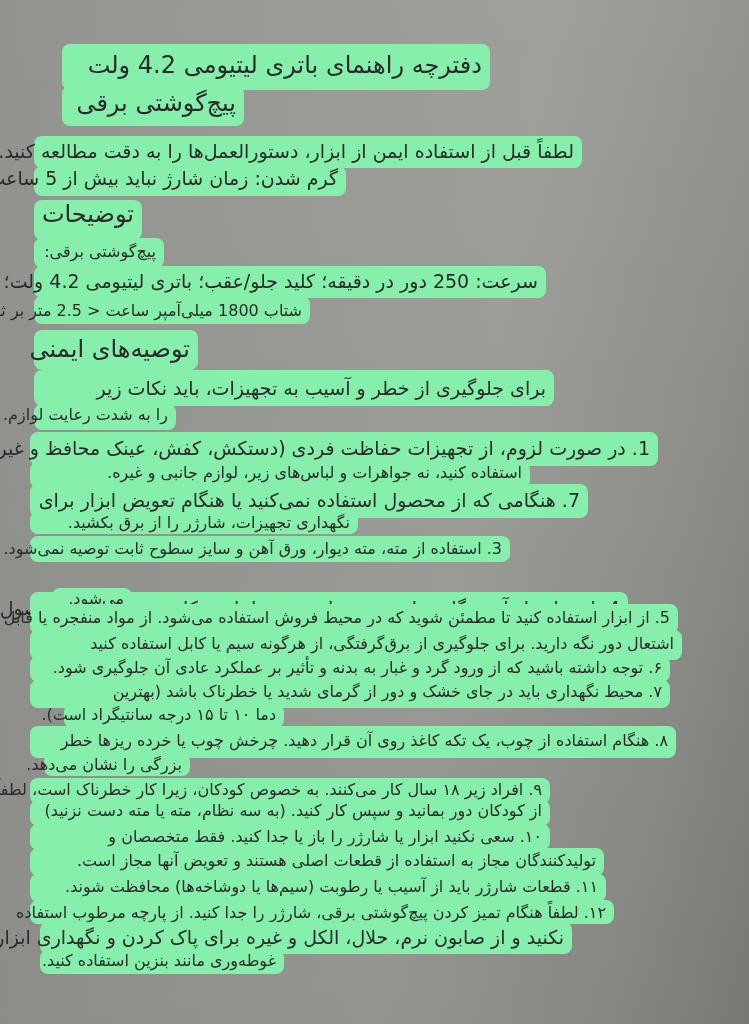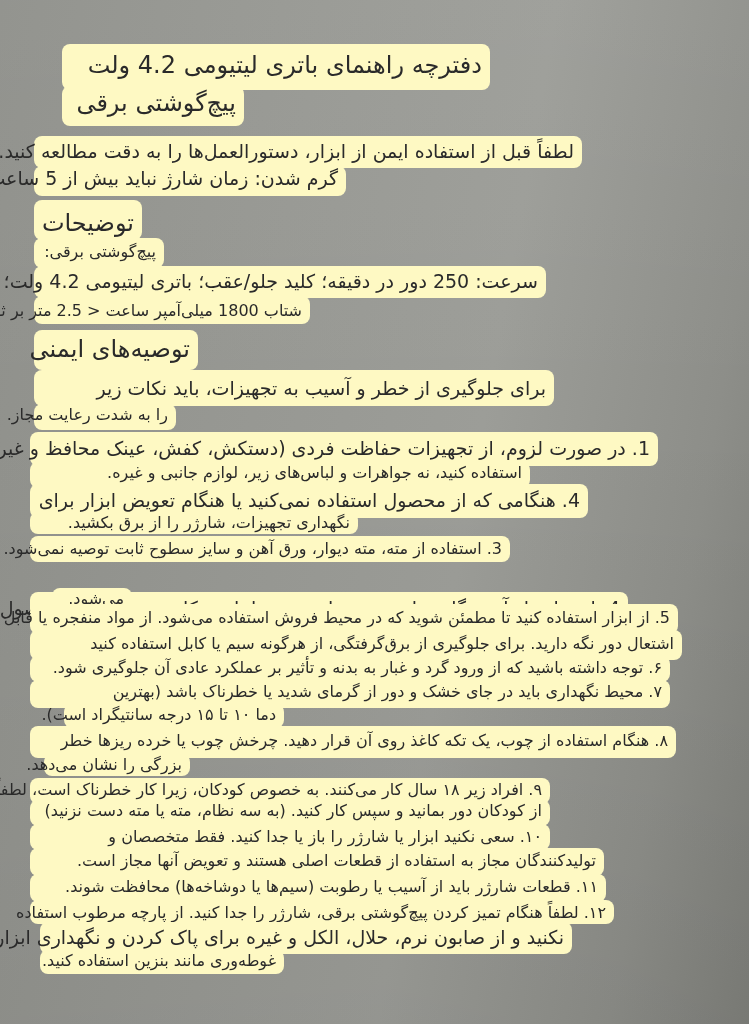--- a/index.html
+++ b/index.html
@@ -9,21 +9,21 @@
     font-family: "DejaVu Sans", sans-serif;
     color: #2a2a2a;
   }
   .page-shade {
     position: absolute; inset: 0;
     background: linear-gradient(180deg, rgba(255,255,255,0.04) 0%, rgba(0,0,0,0) 40%, rgba(0,0,0,0.05) 100%);
     pointer-events: none;
   }
   .box {
     position: absolute;
-    background: #fef9c3;
+    background: #86efac;
     border-radius: 8px;
     direction: rtl;
     text-align: right;
     white-space: nowrap;
     line-height: 1.15;
     padding: 2px 8px;
     box-sizing: border-box;
   }
   .t-title { font-size: 24px; }
   .t-lg { font-size: 19px; }
@@ -35,33 +35,33 @@
 <body>
 
 <div class="page-shade"></div>
 
 <div class="box t-title" style="left:62px; top:44px; width:428px; height:46px; padding-top:8px;">دفترچه راهنمای باتری لیتیومی 4.2 ولت</div>
 <div class="box t-title" style="left:62px; top:86px; width:182px; height:40px; padding-top:4px;">پیچ‌گوشتی برقی</div>
 
 <div class="box t-lg" style="left:34px; top:136px; width:548px; height:32px; padding-top:5px;">لطفاً قبل از استفاده ایمن از ابزار، دستورالعمل‌ها را به دقت مطالعه کنید.</div>
 <div class="box t-lg" style="left:34px; top:166px; width:312px; height:30px; padding-top:2px;">گرم شدن: زمان شارژ نباید بیش از 5 ساعت باشد.</div>
 
-<div class="box t-title" style="left:34px; top:200px; width:108px; height:40px; padding-top:10px;">توضیحات</div>
+<div class="box t-title" style="left:34px; top:200px; width:108px; height:40px; padding-top:1px;">توضیحات</div>
 <div class="box t-md" style="left:34px; top:238px; width:130px; height:30px; padding-top:5px;">پیچ‌گوشتی برقی:</div>
 <div class="box t-lg" style="left:34px; top:266px; width:512px; height:32px; padding-top:5px;">سرعت: 250 دور در دقیقه؛ کلید جلو/عقب؛ باتری لیتیومی 4.2 ولت؛</div>
 <div class="box t-xs" style="left:34px; top:296px; width:276px; height:28px; padding-top:6px;">شتاب 1800 میلی‌آمپر ساعت &lt; 2.5 متر بر ثانیه</div>
 
 <div class="box t-title" style="left:34px; top:330px; width:164px; height:40px; padding-top:6px;">توصیه‌های ایمنی</div>
 <div class="box t-lg" style="left:34px; top:370px; width:520px; height:36px; padding-top:8px;">برای جلوگیری از خطر و آسیب به تجهیزات، باید نکات زیر</div>
-<div class="box t-md" style="left:34px; top:404px; width:142px; height:26px; padding-top:2px;">را به شدت رعایت مجاز.</div>
+<div class="box t-md" style="left:34px; top:404px; width:142px; height:26px; padding-top:2px;">را به شدت رعایت لوازم.</div>
 
 <div class="box t-lg" style="left:30px; top:432px; width:628px; height:34px; padding-top:6px;">1. در صورت لزوم، از تجهیزات حفاظت فردی (دستکش، کفش، عینک محافظ و غیره)</div>
 <div class="box t-md" style="left:30px; top:462px; width:500px; height:26px; padding-top:2px;">استفاده کنید، نه جواهرات و لباس‌های زیر، لوازم جانبی و غیره.</div>
 
-<div class="box t-lg" style="left:30px; top:484px; width:558px; height:34px; padding-top:6px;">4. هنگامی که از محصول استفاده نمی‌کنید یا هنگام تعویض ابزار برای</div>
+<div class="box t-lg" style="left:30px; top:484px; width:558px; height:34px; padding-top:6px;">7. هنگامی که از محصول استفاده نمی‌کنید یا هنگام تعویض ابزار برای</div>
 <div class="box t-sm" style="left:30px; top:512px; width:328px; height:22px; padding-top:2px;">نگهداری تجهیزات، شارژر را از برق بکشید.</div>
 
 <div class="box t-md" style="left:30px; top:536px; width:480px; height:26px; padding-top:4px;">3. استفاده از مته، مته دیوار، ورق آهن و سایز سطوح ثابت توصیه نمی‌شود.</div>
 
 <div class="box t-lg" style="left:30px; top:560px; width:598px; height:34px; padding-top:6px;margin-top:32px;">4. استفاده از آن هنگام شارژ ممنوع است، زیرا باعث کاهش عمر مفید محصول</div>
 <div class="box t-md" style="left:52px; top:588px; width:80px; height:24px; padding-top:2px;">می‌شود.</div>
 
 <div class="box t-md" style="left:30px; top:604px; width:648px; height:30px; padding-top:5px;">5. از ابزار استفاده کنید تا مطمئن شوید که در محیط فروش استفاده می‌شود. از مواد منفجره یا قابل</div>
 <div class="box t-md" style="left:30px; top:630px; width:652px; height:30px; padding-top:5px;">اشتعال دور نگه دارید. برای جلوگیری از برق‌گرفتگی، از هرگونه سیم یا کابل استفاده کنید</div>
 

